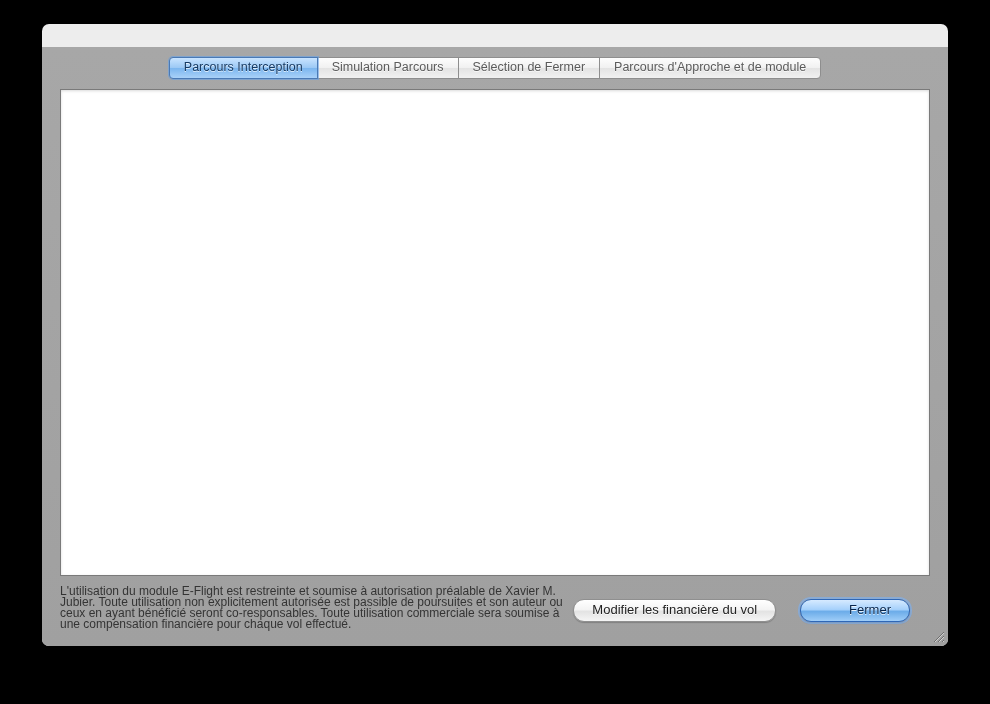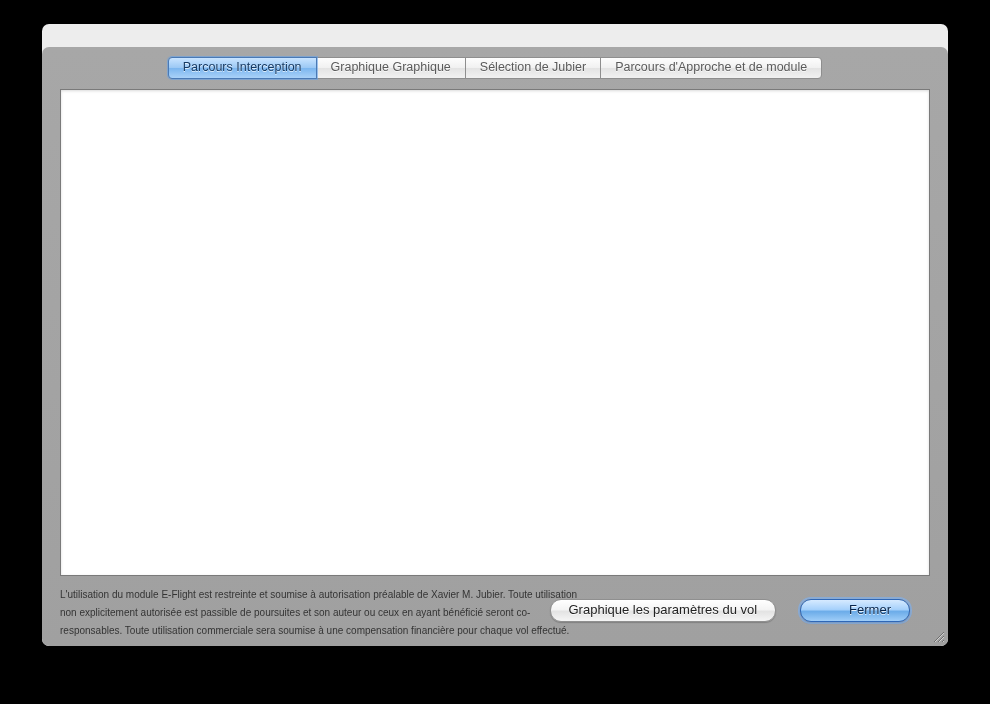--- a/index.html
+++ b/index.html
@@ -55,21 +55,20 @@
   .tl.zoom    { background: radial-gradient(circle at 50% 30%, #b5f09b, #5ab43a 70%); }
 
   
   .body {
     position: absolute;
     top: 23px;
     left: 0;
     right: 0;
     bottom: 0;
     background: linear-gradient(to bottom, #a7a7a7 0%, #a0a0a0 100%);
-    border-radius: 7px;
   }
 
   
   .tab-strip {
     display: flex;
     justify-content: center;
     margin-top: 10px;
   }
   .tab-strip .tab {
     background: linear-gradient(to bottom, #fdfdfd 0%, #f1f1f1 48%, #e3e3e3 52%, #f1f1f1 100%);
@@ -120,22 +119,22 @@
     right: 18px;
     bottom: 10px;
     height: 52px;
   }
 
   .disclaimer {
     position: absolute;
     left: 0;
     top: 2px;
     width: 520px;
-    font-size: 10px;
-    line-height: 18px;
+    font-size: 12px;
+    line-height: 11px;
     color: #343434;
   }
 
   .buttons {
     position: absolute;
     right: 20px;
     bottom: 14px;
     display: flex;
     gap: 24px;
     align-items: center;
@@ -178,37 +177,37 @@
 <div class="window">
 
 
   <div class="body">
 
     <div class="tab-strip">
       <div class="tab active">
         <span>Parcours Interception</span>
       </div>
       <div class="tab">
-        <span>Graphique Graphique</span>
+        <span>Simulation Parcours</span>
       </div>
       <div class="tab">
-        <span>Sélection de Jubier</span>
+        <span>Sélection de Fermer</span>
       </div>
       <div class="tab">
         <span>Parcours d'Approche et de module</span>
       </div>
     </div>
 
     <div class="content-pane"></div>
 
     <div class="footer">
       <div class="disclaimer">L'utilisation du module E-Flight est restreinte et soumise à autorisation préalable de Xavier M. Jubier. Toute utilisation non explicitement autorisée est passible de poursuites et son auteur ou ceux en ayant bénéficié seront co-responsables. Toute utilisation commerciale sera soumise à une compensation financière pour chaque vol effectué.</div>
       <div class="buttons">
         <div class="aqua-btn">
-          <span>Graphique les paramètres du vol</span>
+          <span>Modifier les financière du vol</span>
         </div>
         <div class="aqua-btn default">
           <span>Fermer</span>
         </div>
       </div>
     </div>
 
     <div class="resize-grip">
       <svg width="14" height="14" viewBox="0 0 14 14">
         <line x1="3" y1="13" x2="13" y2="3" stroke="#6d6d6d" stroke-width="1"></line>

